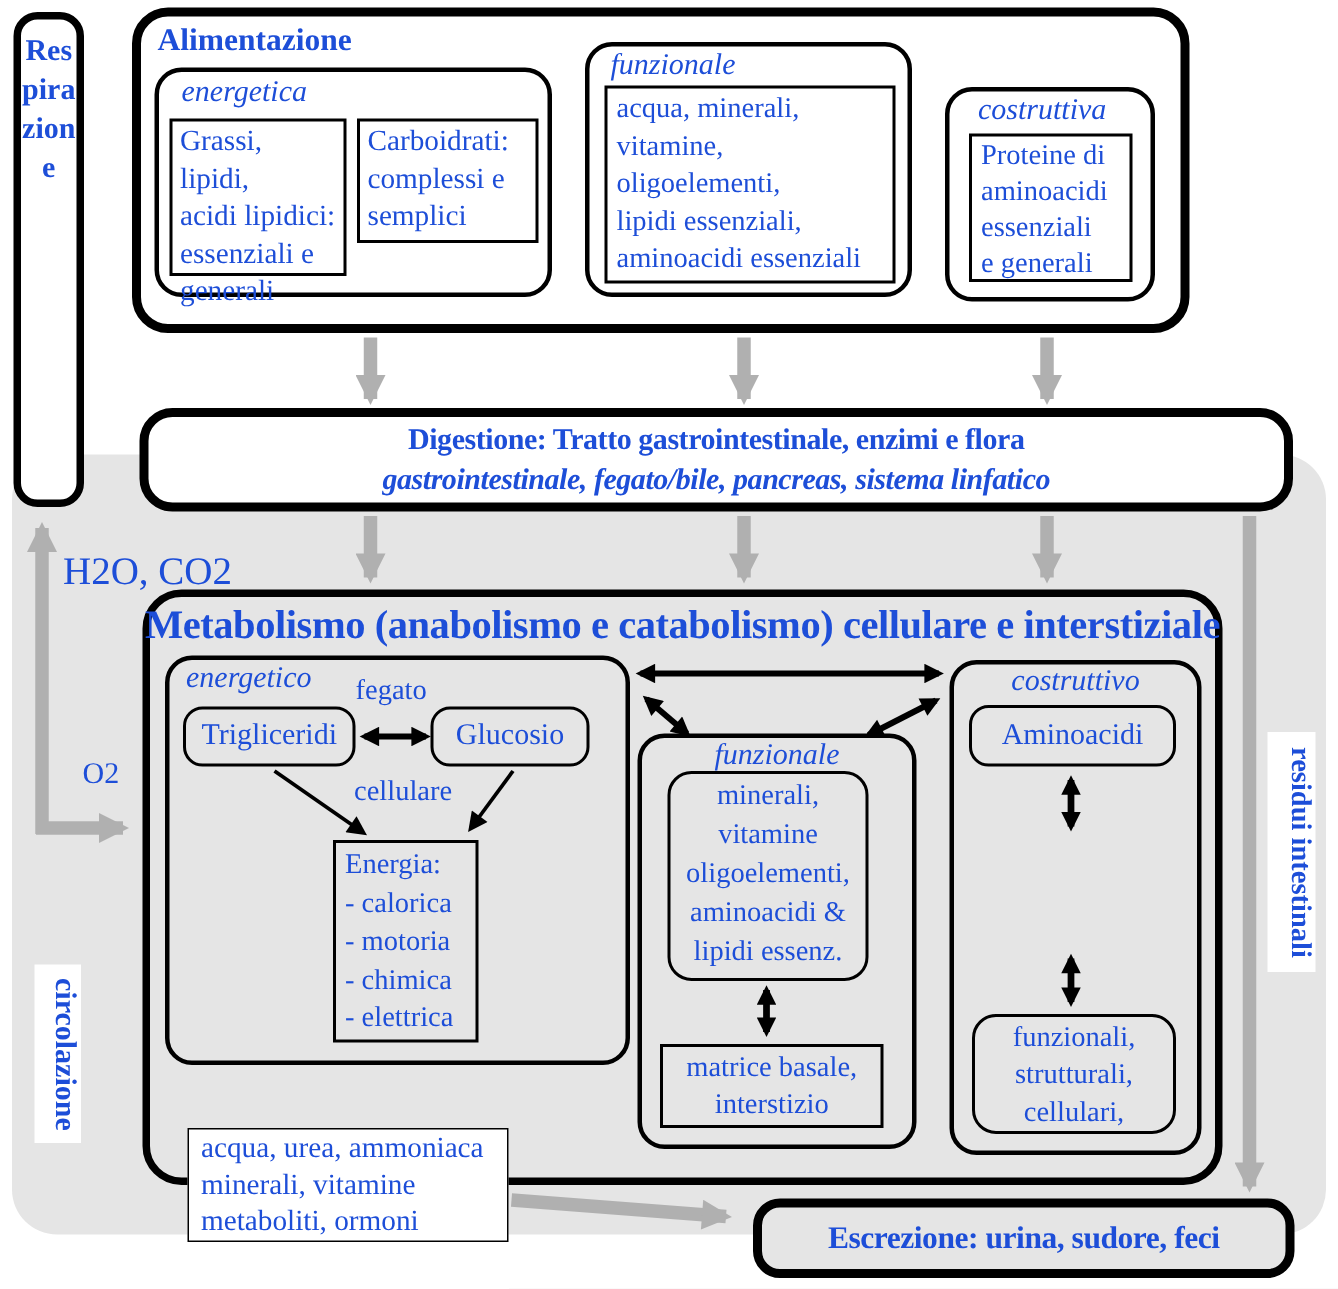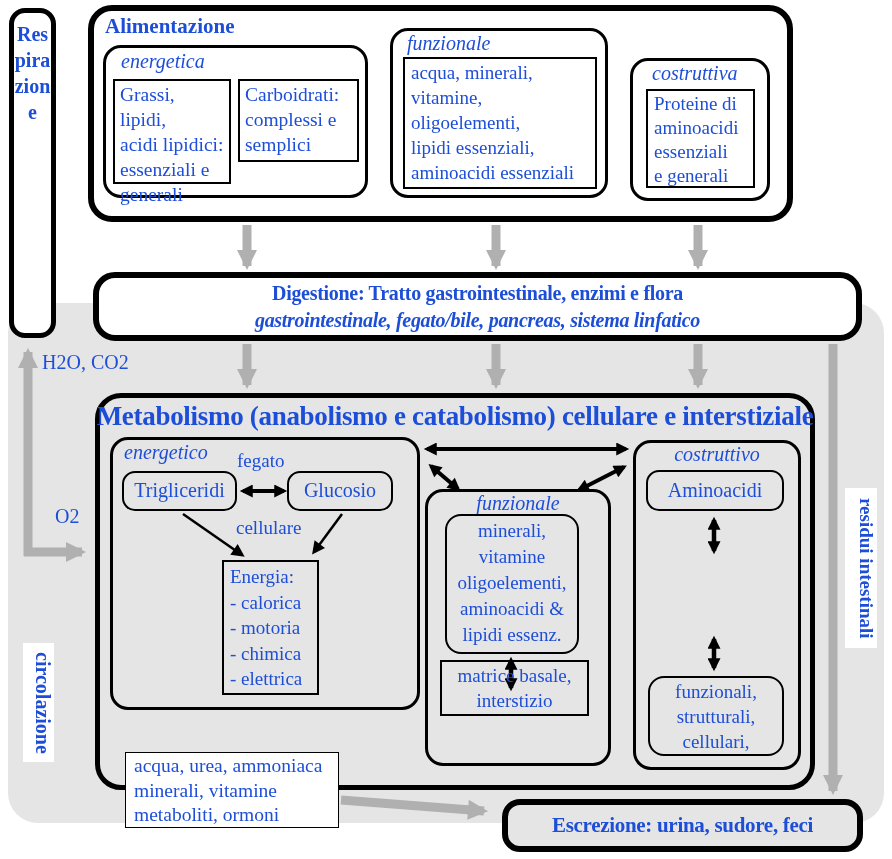--- a/index.html
+++ b/index.html
@@ -97,21 +97,21 @@
   <div class="abs box pre" style="left:646px; top:89px; width:109px; height:99px; font-size:19px; line-height:24px; padding:1px 6px;">Proteine di
 aminoacidi
 essenziali
 e generali</div>
 
   <div class="abs thick ctr" style="left:93px; top:272px; width:769px; height:69px; border-radius:22px; padding-top:2px;">
     <div class="b" style="font-size:20px; line-height:27px; letter-spacing:-0.3px;">Digestione: Tratto gastrointestinale, enzimi e flora</div>
     <div class="b" style="font-size:20px; line-height:27px; letter-spacing:-0.3px;font-style:italic;">gastrointestinale, fegato/bile, pancreas, sistema linfatico</div>
   </div>
 
-  <div class="abs" style="left:42px; top:351px; font-size:20px;">H2O, CO2</div>
+  <div class="abs" style="left:42px; top:366px; font-size:26px;">H2O, CO2</div>
   <div class="abs" style="left:55px; top:505px; font-size:20px;">O2</div>
   <div class="abs vtext" style="left:23px; top:643px; width:31px; height:119px; font-size:20px;">circolazione</div>
   <div class="abs vtext" style="left:845px; top:488px; width:32px; height:160px; font-size:19px;">residui intestinali</div>
 
   <div class="abs nobg" style="left:95px; top:393px; width:720px; height:397px; border:5.5px solid #000; border-radius:26px;"></div>
   <div class="abs b ctr" style="left:95px; top:401px; width:720px; font-size:27px; letter-spacing:-0.3px;">Metabolismo (anabolismo e catabolismo) cellulare e interstiziale</div>
 
   <div class="abs mid nobg" style="left:110px; top:437px; width:310px; height:273px;"></div>
   <div class="abs i" style="left:124px; top:441px; font-size:20px;">energetico</div>
   <div class="abs" style="left:237px; top:450px; font-size:19px;">fegato</div>
@@ -126,21 +126,21 @@
     <div>- elettrica</div>
   </div>
 
   <div class="abs mid nobg" style="left:425px; top:489px; width:186px; height:277px;"></div>
   <div class="abs i ctr" style="left:425px; top:492px; width:186px; font-size:20px;">funzionale</div>
   <div class="abs ctr pre nobg" style="left:445px; top:514px; width:134px; height:140px; border:2.5px solid #000; border-radius:16px; font-size:19px; line-height:26px; padding-top:2px;">minerali,
 vitamine
 oligoelementi,
 aminoacidi &amp;
 lipidi essenz.</div>
-  <div class="abs box ctr pre nobg" style="left:440px; top:660px; width:149px; height:56px; font-size:19px; line-height:25px; padding-top:1px;">matrice basale,
+  <div class="abs box ctr pre nobg" style="left:440px; top:696px; width:149px; height:56px; font-size:19px; line-height:25px; padding-top:1px;">matrice basale,
 interstizio</div>
 
   <div class="abs mid nobg" style="left:633px; top:440px; width:168px; height:330px;"></div>
   <div class="abs i ctr" style="left:633px; top:443px; width:168px; font-size:20px;">costruttivo</div>
   <div class="abs pill ctr nobg" style="left:646px; top:470px; width:138px; height:41px; font-size:20px; line-height:36px;">Aminoacidi</div>
   <div class="abs ctr pre nobg" style="left:648px; top:676px; width:136px; height:80px; border:2.5px solid #000; border-radius:16px; font-size:19px; line-height:25px; padding-top:1px;">funzionali,
 strutturali,
 cellulari,</div>
 
   <div class="abs pre" style="left:125px; top:752px; width:214px; height:76px; background:#fff; border:1.5px solid #000;

